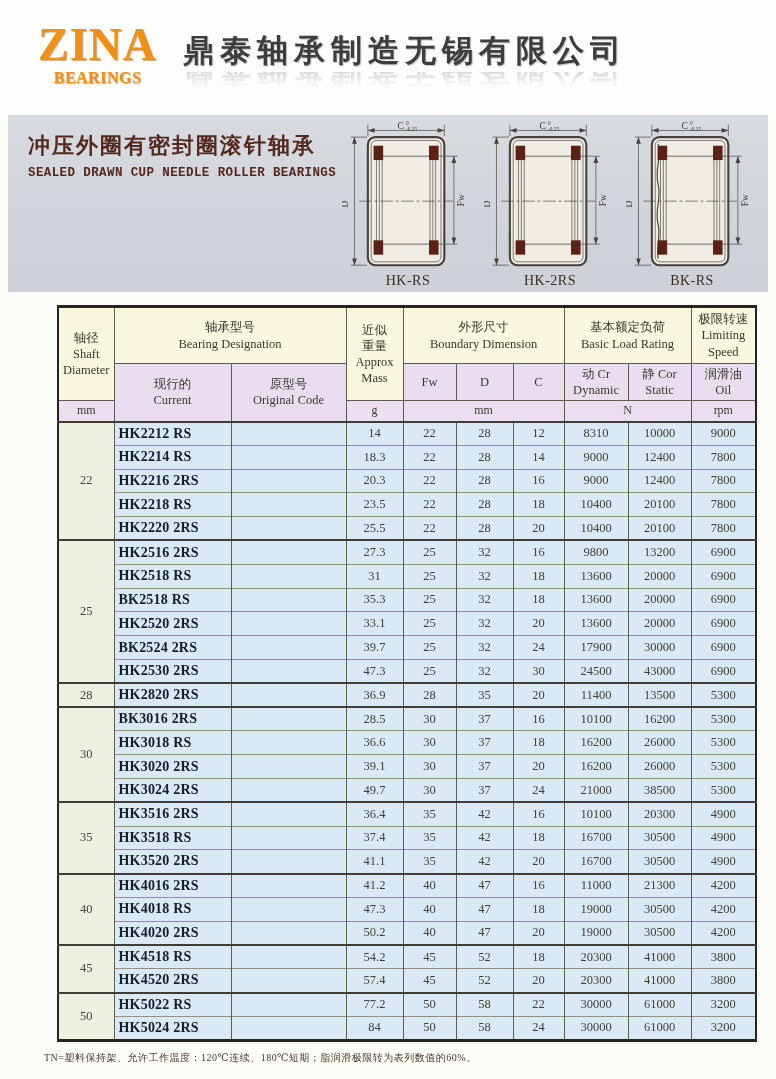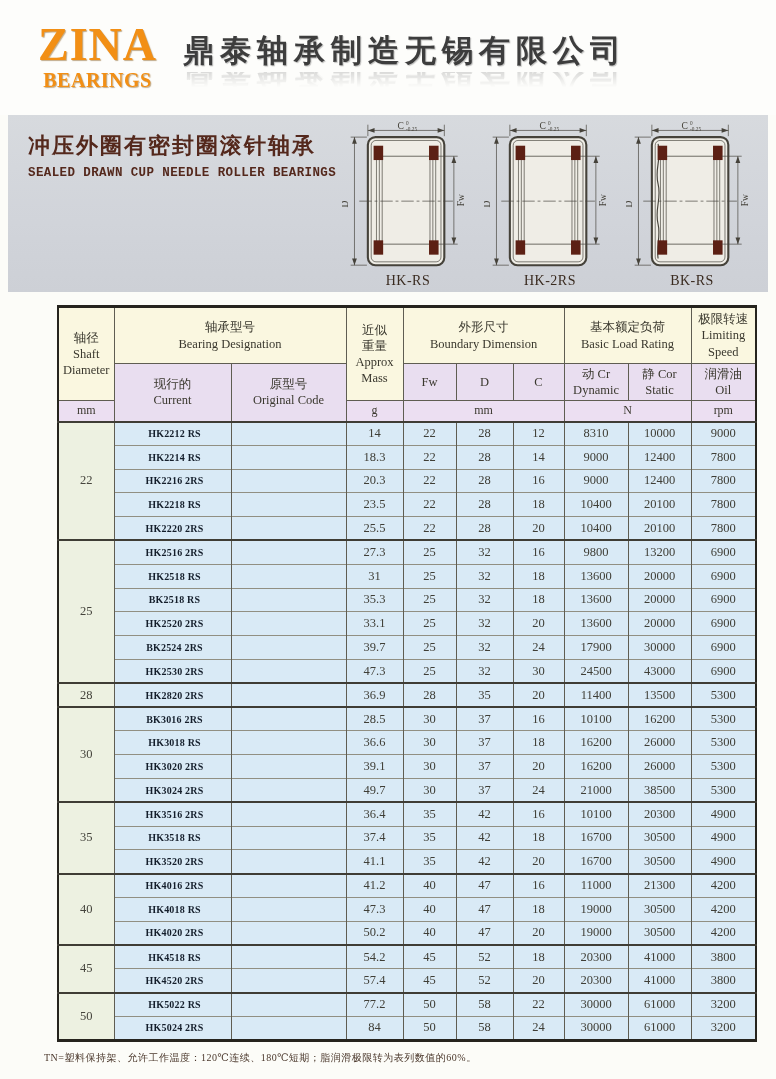--- a/index.html
+++ b/index.html
@@ -10,21 +10,21 @@
     font-family:"Liberation Serif","DejaVu Serif",serif;
   }
   
   .brand { position:relative; height:115px; background:#fdfdfb; }
   .logo { position:absolute; left:38px; top:22px; text-align:center; }
   .logo-top {
     font-size:46px; font-weight:bold; line-height:1.0; letter-spacing:1px;
     color:#f28f15; text-shadow:1px 1px 1px rgba(120,70,0,.45);
   }
   .logo-bottom {
-    font-size:20px; font-weight:bold; line-height:1.0; letter-spacing:.5px;
+    font-size:16px; font-weight:bold; line-height:1.0; letter-spacing:.5px;
     color:#f28f15; text-shadow:1px 1px 1px rgba(120,70,0,.45); margin-top:2px;text-align:center;
   }
   .company { position:absolute; left:183px; top:30px; }
   .company-name {
     font-family:"DejaVu Sans","Liberation Sans",sans-serif;
     font-size:31px; font-weight:bold; letter-spacing:6px; color:#3d3d3d;
     text-shadow:1px 1px 1px rgba(0,0,0,.25);
     white-space:nowrap;
   }
   .company-reflect {
@@ -71,21 +71,21 @@
   .unit-cell { background:#ecdff2; font-size:12px; text-align:center; color:#3a382e; }
   tbody.group { border-top:2px solid #3f3d35; }
   tbody.group tr { height:23.8px; }
   tbody.group tr + tr td { border-top:1px solid #918f82; }
   td.shaft {
     background:#edf1e1; text-align:center;
     font-size:12.5px; color:#45443c;
   }
   td.designation {
     background:#d9eaf6; font-weight:bold; color:#141e2b;
-    text-align:center; padding-left:4px; font-size:10px; letter-spacing:.2px;
+    text-align:left; padding-left:4px; font-size:14px; letter-spacing:.2px;
   }
   td.original { background:#d9eaf6; }
   td.num { background:#d9eaf6; text-align:center; font-size:12.5px; color:#3f3e36; }
   
   .note {
     margin:9px 0 0 44px; font-size:10px; color:#4b382c; letter-spacing:.5px;
   }
 </style>
 </head>
 <body>

